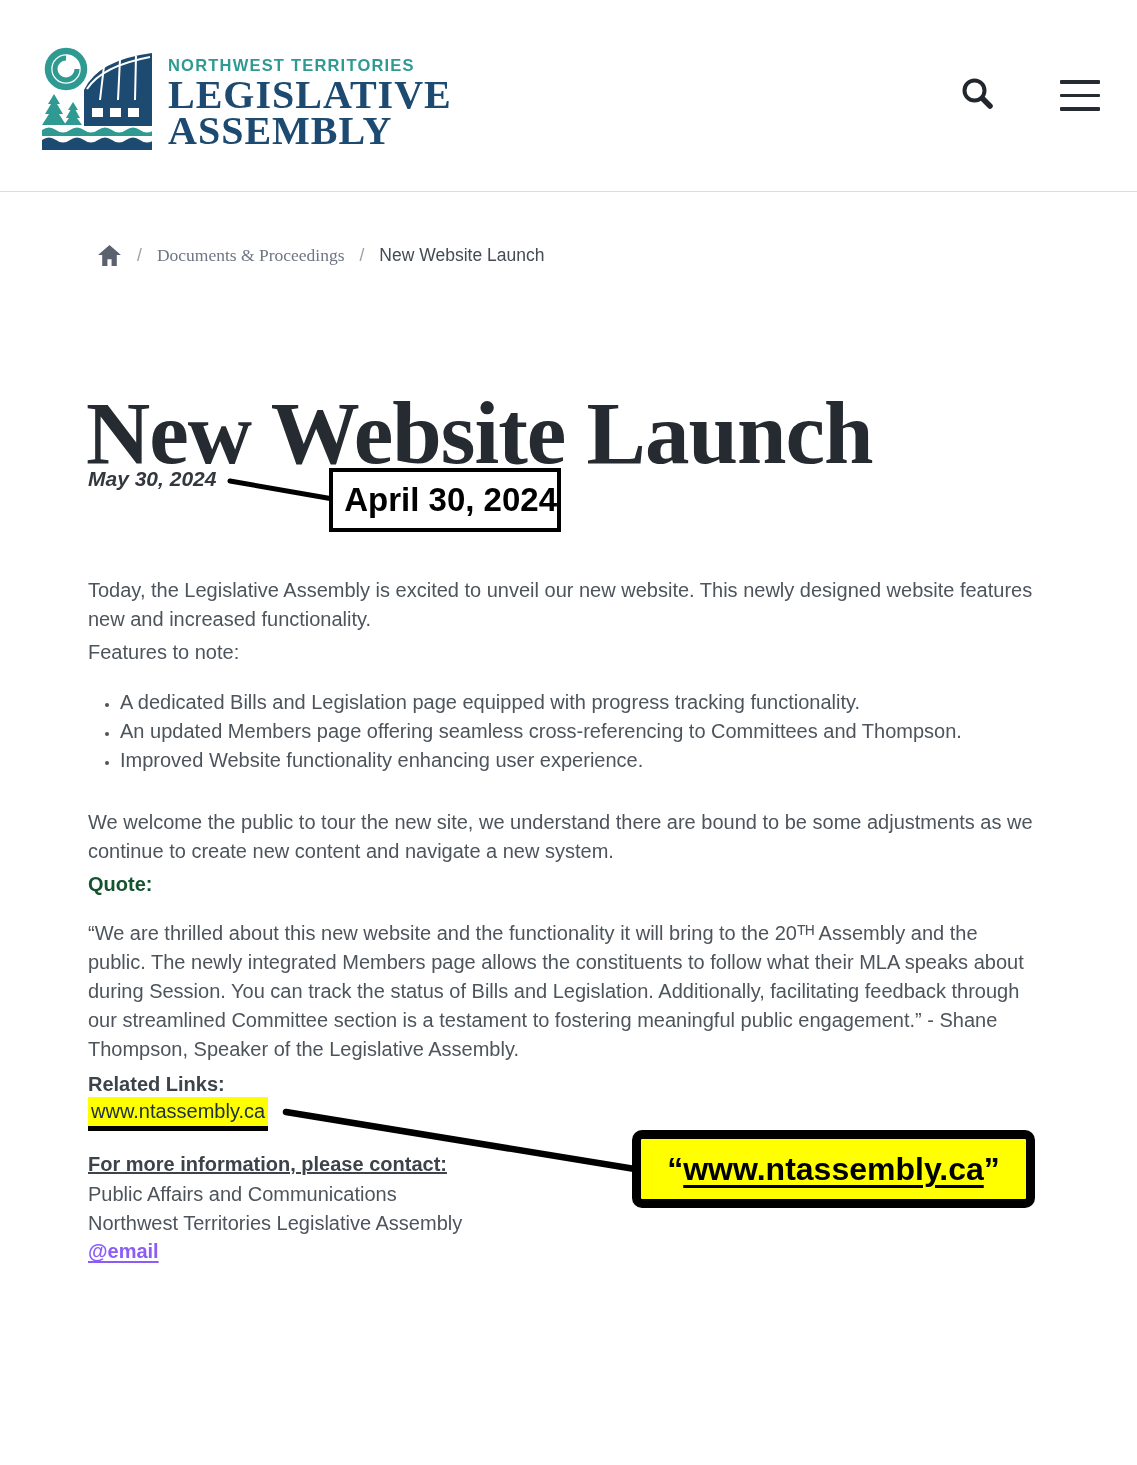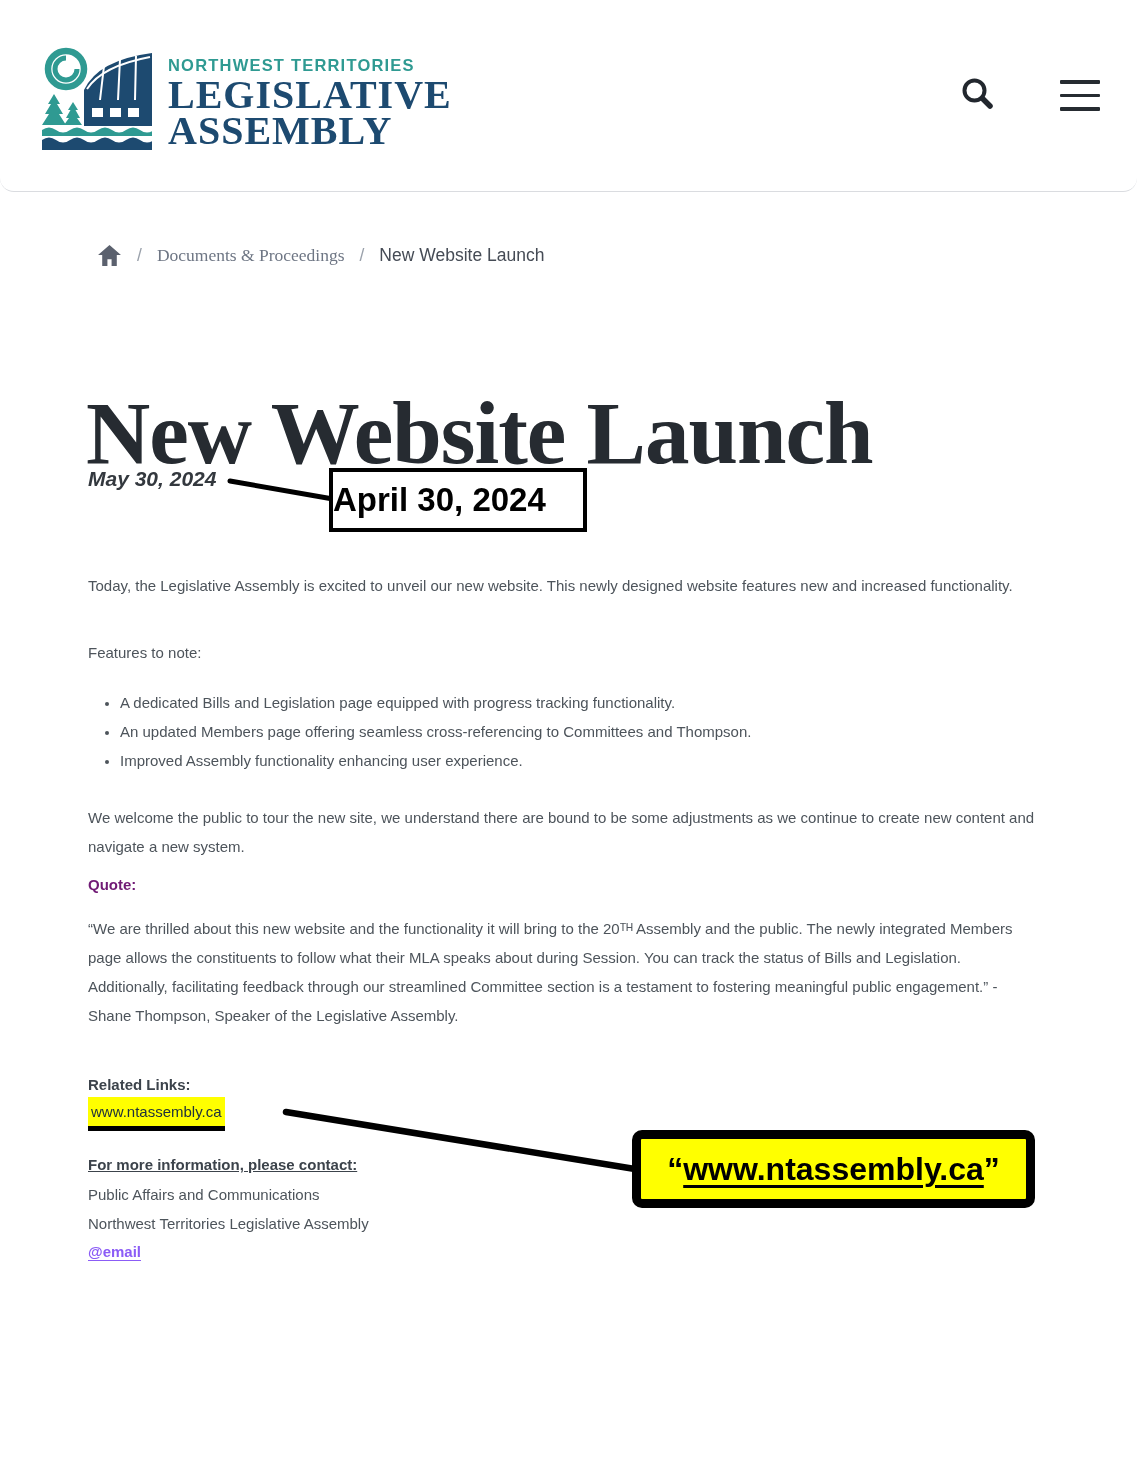--- a/index.html
+++ b/index.html
@@ -1,60 +1,60 @@
 <!DOCTYPE html>
 <html><head>
 <meta charset="utf-8">
 <style>
   html,body{margin:0;padding:0;background:#fff;}
   body{font-family:"Liberation Sans", sans-serif; -webkit-font-smoothing:antialiased;}
   .page{position:relative;width:1137px;height:1465px;background:#fff;overflow:hidden;}
 
   
-  .site-header{position:absolute;left:0;top:0;width:1137px;height:191px;background:#fff;border-bottom:1px solid #dadce0;border-radius:14px;}
+  .site-header{position:absolute;left:0;top:0;width:1137px;height:191px;background:#fff;border-bottom:1px solid #dadce0;}
   .logo{position:absolute;left:40px;top:44px;display:flex;align-items:flex-start;gap:16px;cursor:pointer;}
   .logo-text{padding-top:12px;}
   .logo-region{color:#2f9a92;font-size:16.5px;font-weight:bold;letter-spacing:1.2px;margin-bottom:2px;}
   .logo-main{font-family:"Liberation Serif", serif;color:#1d4a70;font-size:40px;line-height:36px;font-weight:600;letter-spacing:1px;}
   .header-icons{position:absolute;right:37px;top:74px;display:flex;align-items:center;gap:62px;}
   .icon-btn{background:none;border:none;padding:0;cursor:pointer;display:block;}
   .burger{display:flex;flex-direction:column;gap:10px;width:40px;}
   .burger span{display:block;height:3.5px;background:#262b31;border-radius:1px;}
 
   
   .breadcrumb{position:absolute;left:97px;top:244px;display:flex;align-items:center;gap:15px;font-size:17.5px;}
   .crumb-sep{color:#9aa1ab;}
   .crumb-link{color:#6e7684;cursor:pointer;font-family:Liberation Serif, serif;}
   .crumb-current{color:#454b55;}
 
   
   .page-title{position:absolute;left:86px;top:322px;width:980px;font-family:"Liberation Serif", serif;font-weight:700;font-size:89px;letter-spacing:-1px;color:#262b31;white-space:nowrap;}
   .article-date{position:absolute;left:88px;top:467px;font-size:21px;font-weight:bold;font-style:italic;color:#33383e;}
 
-  .copy{position:absolute;left:88px;width:950px;font-size:15px;line-height:29px;color:#4d545b;}
+  .copy{position:absolute;left:88px;width:950px;font-size:20px;line-height:29px;color:#4d545b;}
   .p-intro{top:556px;}
   .p-feat-head{top:638px;}
   .feat-list{top:688px;margin:0;padding-left:32px;}
   .feat-list li{margin:0;line-height:29px;}
   .feat-list li::marker{color:#4d545b;font-size:14px;}
   .p-welcome{top:788px;}
-  .p-quote-head{top:870px;font-weight:bold;color:#701a75;}
+  .p-quote-head{top:870px;font-weight:bold;color:#14532d;}
   .p-quote{top:899px;}
   .p-related-head{top:1070px;font-weight:bold;color:#3c434b;}
   .p-related-link{top:1097px;}
   .hl-link{display:inline-block;background:#ffff00;color:#20323c;border-bottom:5px solid #000;padding:0 3px;cursor:pointer;text-decoration:none;}
   .p-contact-head{top:1150px;font-weight:bold;color:#3c434b;text-decoration:underline;}
   .p-contact-1{top:1180px;}
   .p-contact-2{top:1209px;}
   .p-contact-email{top:1237px;}
   .email-link{color:#8b5cf6;text-decoration:underline;text-underline-offset:3px;cursor:pointer;font-weight:bold;}
 
   
   .anno-overlay{position:absolute;left:0;top:0;width:1137px;height:1465px;pointer-events:none;z-index:5;}
-  .date-callout{position:absolute;left:329px;top:468px;width:258px;height:64px;box-sizing:border-box;background:#fff;border:4px solid #000;display:flex;align-items:center;justify-content:flex-start;font-size:33px;font-weight:bold;color:#000;z-index:6;}
+  .date-callout{position:absolute;left:329px;top:468px;width:232px;height:64px;box-sizing:border-box;background:#fff;border:4px solid #000;display:flex;align-items:center;justify-content:flex-end;font-size:33px;font-weight:bold;color:#000;z-index:6;}
   .link-callout{position:absolute;left:632px;top:1130px;width:403px;height:78px;box-sizing:border-box;background:#ffff00;border:9px solid #000;border-radius:10px;display:flex;align-items:center;justify-content:center;font-size:32px;font-weight:bold;color:#000;z-index:6;}
   .link-callout .uline{text-decoration:underline;text-decoration-thickness:3px;text-underline-offset:5px;}
 </style>
 </head>
 <body>
 
 <div class="page">
 
   <header class="site-header">
     <div class="logo">
@@ -113,21 +113,21 @@
 
   <div class="article-date">May 30, 2024</div>
 
   <p class="copy p-intro">Today, the Legislative Assembly is excited to unveil our new website. This newly designed website features new and increased functionality.</p>
 
   <div class="copy p-feat-head">Features to note:</div>
 
   <ul class="copy feat-list">
     <li>A dedicated Bills and Legislation page equipped with progress tracking functionality.</li>
     <li>An updated Members page offering seamless cross-referencing to Committees and Thompson.</li>
-    <li>Improved Assembly functionality enhancing user experience.</li>
+    <li>Improved Website functionality enhancing user experience.</li>
   </ul>
 
   <p class="copy p-welcome">We welcome the public to tour the new site, we understand there are bound to be some adjustments as we continue to create new content and navigate a new system.</p>
 
   <div class="copy p-quote-head">Quote:</div>
   <p class="copy p-quote">“We are thrilled about this new website and the functionality it will bring to the 20ᵀᴴ Assembly and the public. The newly integrated Members page allows the constituents to follow what their MLA speaks about during Session. You can track the status of Bills and Legislation. Additionally, facilitating feedback through our streamlined Committee section is a testament to fostering meaningful public engagement.” - Shane Thompson, Speaker of the Legislative Assembly.</p>
 
   <div class="copy p-related-head">Related Links:</div>
   <div class="copy p-related-link">
     <a class="hl-link">www.ntassembly.ca</a>

